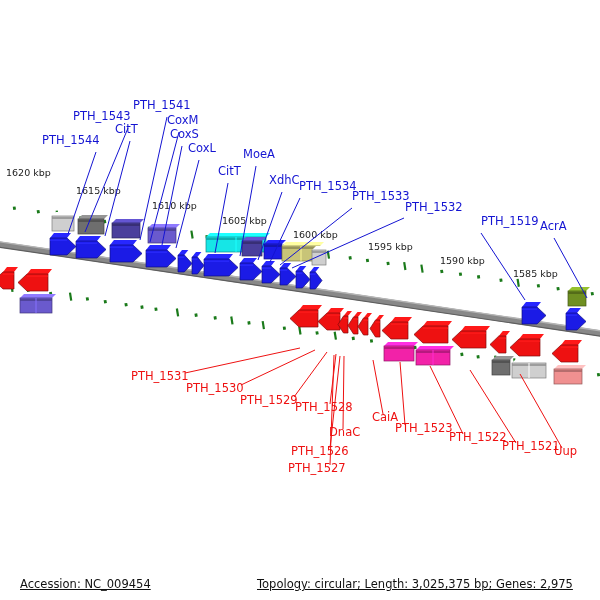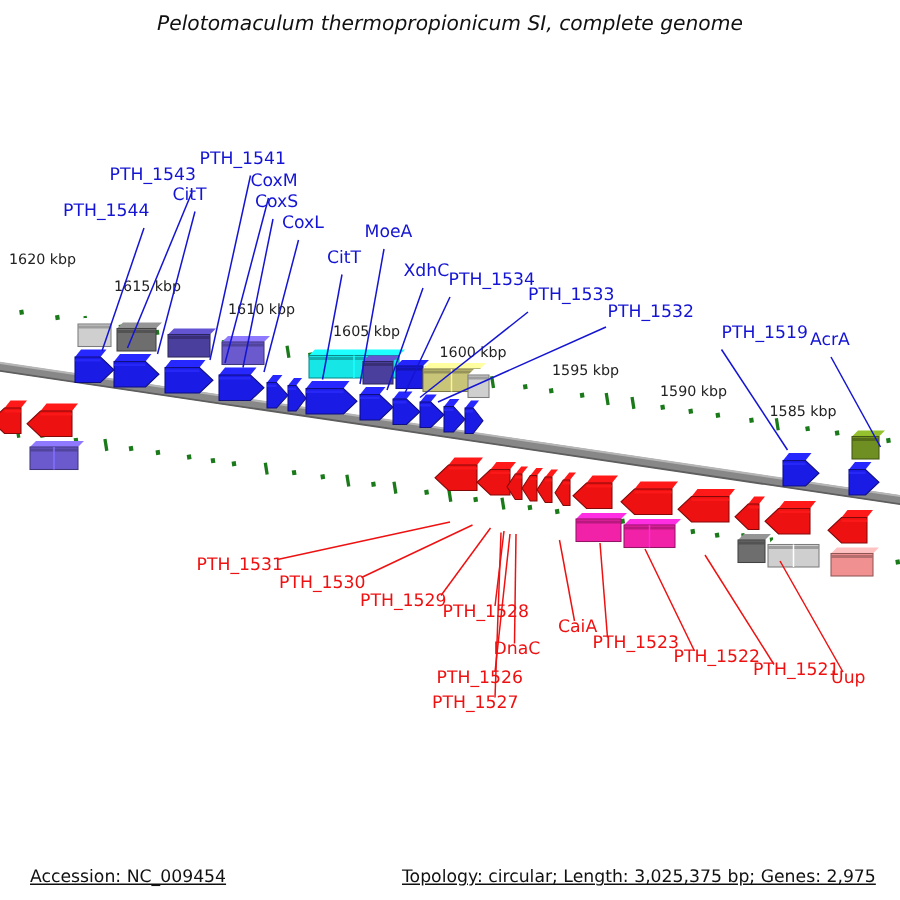--- a/index.html
+++ b/index.html
@@ -13,35 +13,34 @@
     position:absolute;left:0;top:8px;width:600px;text-align:center;
     font-style:italic;font-size:13.5px;color:#111;
     font-family:"DejaVu Sans","Liberation Sans",sans-serif;
   }
   .footer{
     position:absolute;bottom:9px;font-size:11.5px;color:#111;
     font-family:"DejaVu Sans","Liberation Sans",sans-serif;
     text-decoration:underline;
   }
   #acc{left:20px;}
-  #topo{left:268px;}
+  #topo{left:257px;}
   svg{position:absolute;left:0;top:0;}
   text{font-family:"DejaVu Sans","Liberation Sans",sans-serif;}
   .lbl-top{fill:#1414d2;font-size:11.5px;}
   .lbl-bot{fill:#ee1111;font-size:11.5px;}
   .lbl-scale{fill:#222;font-size:9.5px;}
   .ldr-top{stroke:#1414d2;stroke-width:1;fill:none;}
   .ldr-bot{stroke:#ee1111;stroke-width:1;fill:none;}
 </style>
 </head>
 <body>
 
 <div id="stage">
 
-  <div id="title">Pelotomaculum thermopropionicum SI, complete genome</div>
 
   <svg id="map" width="600" height="600">
     <g id="g-ticks">
         <rect x="-4.0" y="204.3" width="2.8" height="3.2" fill="#1a7a1a" transform="rotate(-9 -4.0 205.9)"></rect>
         <rect x="13.0" y="206.8" width="2.8" height="3.2" fill="#1a7a1a" transform="rotate(-9 13.0 208.4)"></rect>
         <rect x="36.9" y="210.3" width="2.8" height="3.2" fill="#1a7a1a" transform="rotate(-9 36.9 211.9)"></rect>
         <rect x="56.2" y="210.8" width="2.2" height="8" fill="#1a7a1a" transform="rotate(-9 56.2 214.8)"></rect>
         <rect x="79.3" y="216.6" width="2.8" height="3.2" fill="#1a7a1a" transform="rotate(-9 79.3 218.2)"></rect>
         <rect x="103.3" y="220.2" width="2.8" height="3.2" fill="#1a7a1a" transform="rotate(-9 103.3 221.8)"></rect>
         <rect x="119.2" y="220.1" width="2.2" height="8" fill="#1a7a1a" transform="rotate(-9 119.2 224.1)"></rect>

